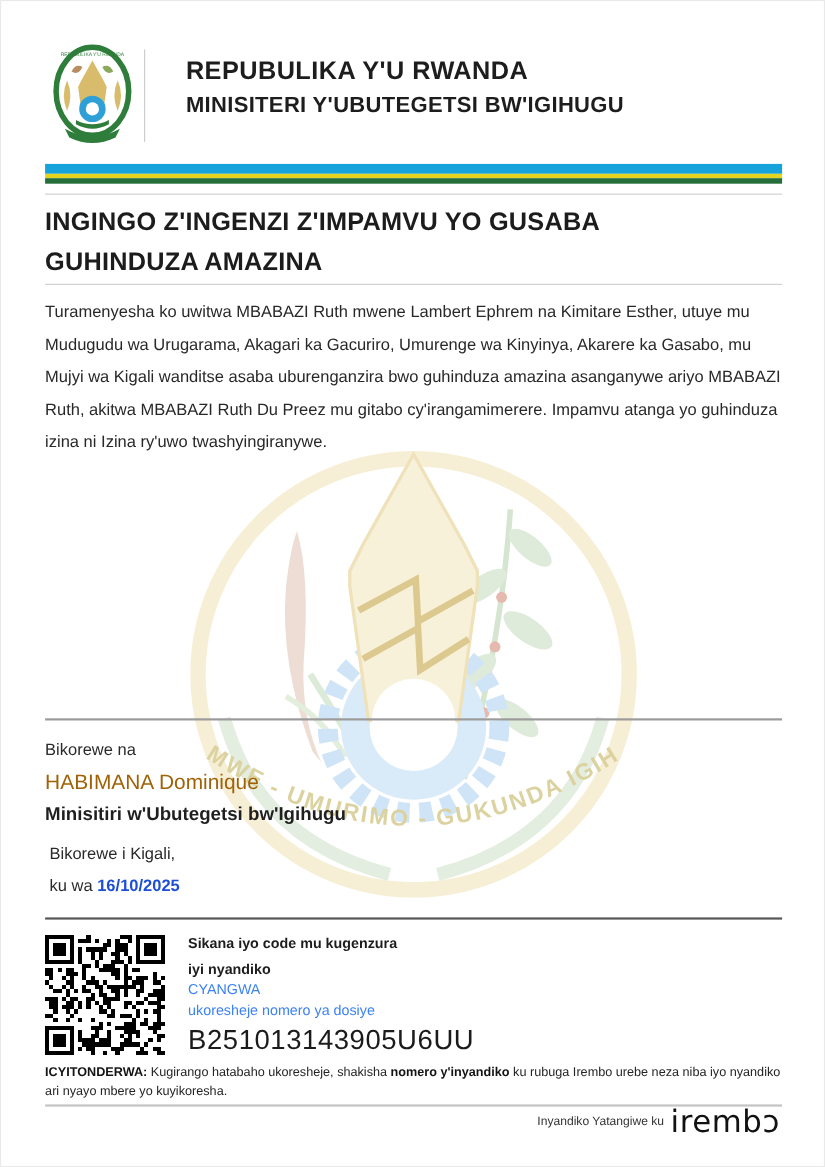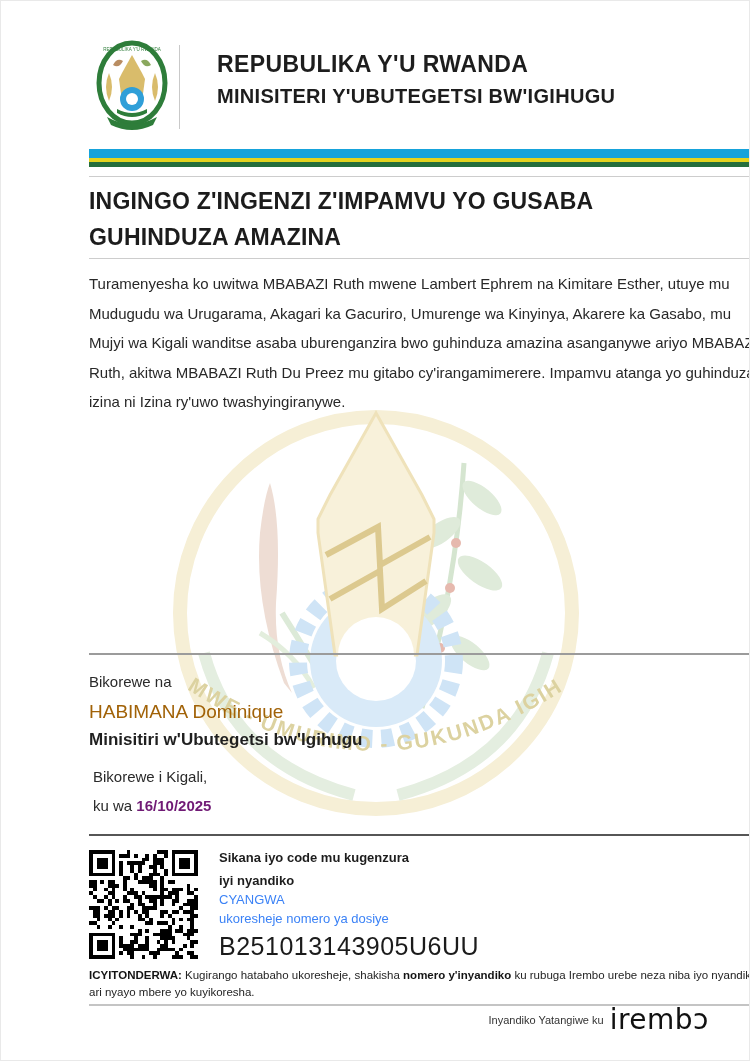--- a/index.html
+++ b/index.html
@@ -41,28 +41,28 @@
     position: absolute; left: 40px; top: 182px; width: 620px;
     font-size: 23px; font-weight: bold; color: #1c1c1c; line-height: 36px;
     letter-spacing: 0.2px;
   }
   .doc-body {
     position: absolute; left: 40px; top: 268px; width: 676px;
     font-size: 15px; color: #282828; line-height: 29.5px;
   }
   
   .watermark { position: absolute; left: 163px; top: 402px; width: 424px; height: 415px; z-index: 0; pointer-events: none; }
-  .content-layer { position: absolute; inset: 0; z-index: 1; margin-left: 48px; }
+  .content-layer { position: absolute; inset: 0; z-index: 1; }
   
   .sig-approved   { position: absolute; left: 40px; top: 672px;  font-size: 15px; color: #2a2a2a; }
   .sig-name       { position: absolute; left: 40px; top: 700px;  font-size: 19px; color: #a16207; }
   .sig-title      { position: absolute; left: 40px; top: 729px;  font-size: 17px; font-weight: bold; color: #1f1f1f; }
   .sig-place      { position: absolute; left: 44px; top: 767px;  font-size: 15px; color: #2a2a2a; }
   .sig-date       { position: absolute; left: 44px; top: 796px;  font-size: 15px; color: #2a2a2a; }
-  .sig-date b     { color: #701a75; }
+  .sig-date b     { color: #1d4ed8; }
   
   .qr-box { position: absolute; left: 40px; top: 849px; width: 109px; height: 109px; }
   .qr-box svg { width: 100%; height: 100%; }
   .verify-col { position: absolute; left: 170px; top: 849px; width: 420px; }
   .v-line { font-size: 13px; color: #3b82f6; }
   .v-bold { font-weight: bold; color: #1d1d1d; }
   .v-gap-a { margin-top: 8px; }
   .v-gap-b { margin-top: 4px; }
   .doc-number {
     margin-top: 6px;

